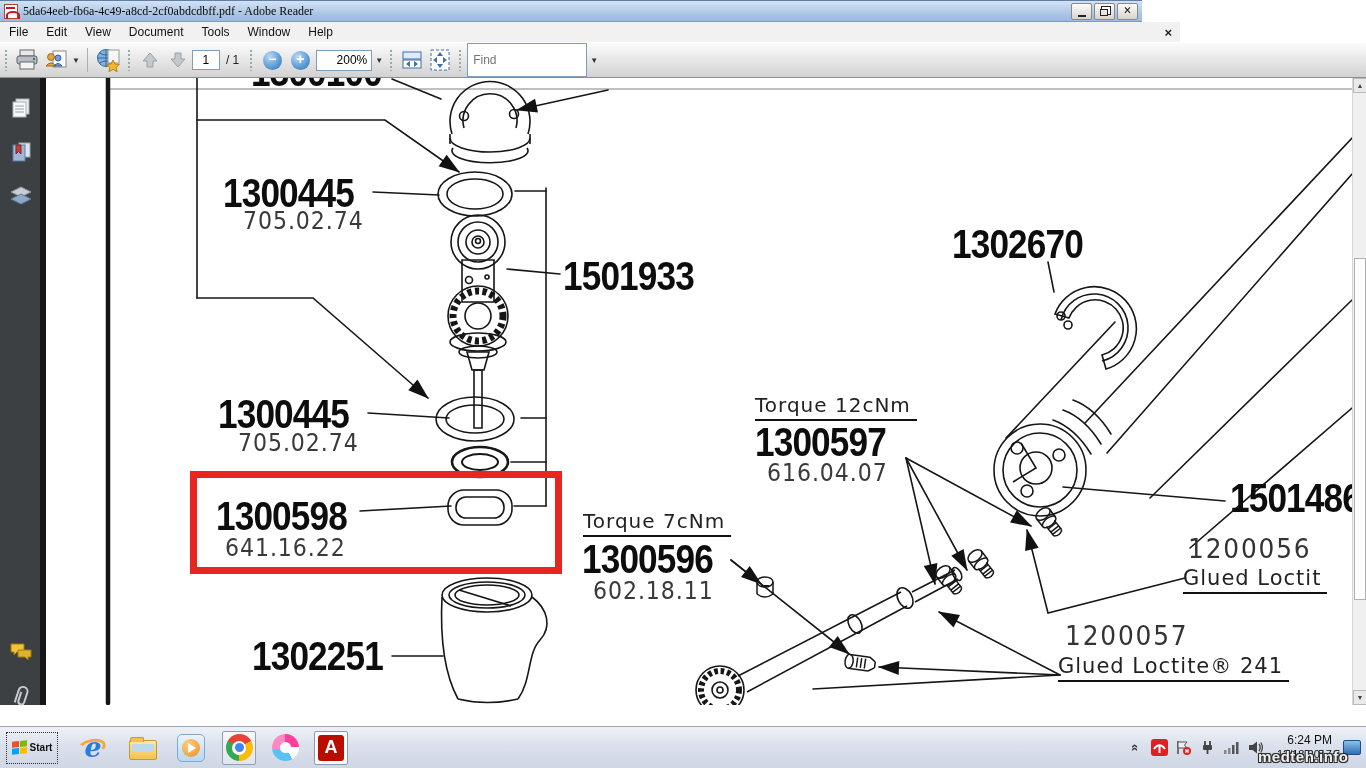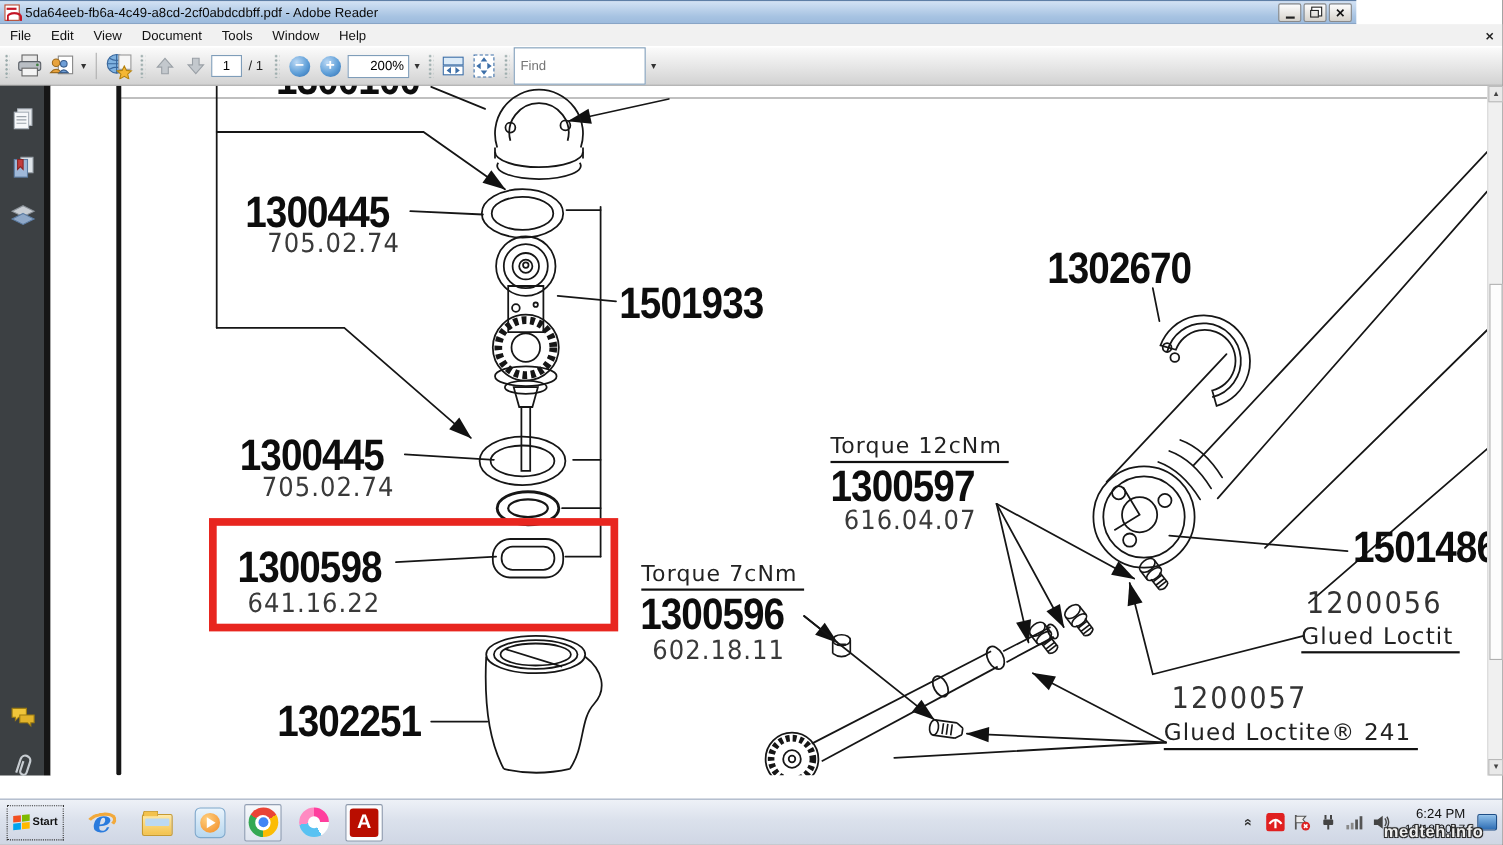--- a/index.html
+++ b/index.html
@@ -2,39 +2,39 @@
 <html><head>
 <meta charset="utf-8">
 <style>
   html,body{margin:0;padding:0;background:#555;}
   *{box-sizing:border-box;}
   #screen{position:relative;width:1366px;height:768px;overflow:hidden;
     font-family:"Liberation Sans",sans-serif;background:#fff;}
   .abs{position:absolute;}
 
   
-  #titlebar{left:0;top:0;width:1233px;height:22px;
+  #titlebar{left:0;top:0;width:1142px;height:22px;
     background:linear-gradient(#d3e2f4,#a7c3e2 70%,#9dbbdd);
     border-top:1px solid #5f7fa6;border-bottom:1px solid #7e9cc0;
-    display:flex;align-items:center;padding:0 4px;}
+    display:flex;align-items:center;padding:0 4px;font-family:Liberation Serif, serif;}
   #titlebar .title{font-size:12px;color:#0a0a0a;margin-left:5px;white-space:nowrap;}
   .pdficon{width:14px;height:15px;background:#fff;border:1px solid #b0452f;position:relative;}
   .pdficon:before{content:"";position:absolute;left:1px;top:2px;width:9px;height:2px;background:#c41425;}
   .pdficon:after{content:"";position:absolute;left:1px;top:6px;width:10px;height:6px;
     border:2px solid #c41425;border-radius:50% 50% 0 0;border-bottom:none;}
   .winbtns{margin-left:auto;display:flex;gap:2px;}
   .winbtn{width:21px;height:17px;background:linear-gradient(#fdfdfd,#d7d3cc);
     border:1px solid #8a8a8a;border-radius:2px;position:relative;
     display:flex;align-items:center;justify-content:center;font-size:12px;color:#111;}
   .glyph-min{width:8px;height:2px;background:#222;margin-top:9px;}
   .glyph-restore{width:8px;height:7px;border:1px solid #222;box-shadow:2px -2px 0 -0px #fff,2px -2px 0 1px #222;margin-top:2px;margin-left:-2px;}
   .glyph-close{font-weight:bold;font-size:14px;line-height:10px;}
 
   
-  #menubar{left:0;top:22px;width:1366px;height:20px;background:#f1f1f1;
+  #menubar{left:0;top:22px;width:1180px;height:20px;background:#f1f1f1;
     display:flex;align-items:center;font-size:12px;color:#111;}
   .menu-item{padding:2px 9px;}
   #menubar .doc-close{margin-left:auto;margin-right:8px;font-weight:bold;font-size:13px;color:#222;}
 
   
   #toolbar{left:0;top:42px;width:1366px;height:36px;
     background:linear-gradient(#fbfbfb,#e3e3e3 60%,#d2d2d2);
     border-top:1px solid #fff;border-bottom:1px solid #8e8e8e;
     display:flex;align-items:center;}
   .grip{width:5px;height:22px;margin:0 4px;

